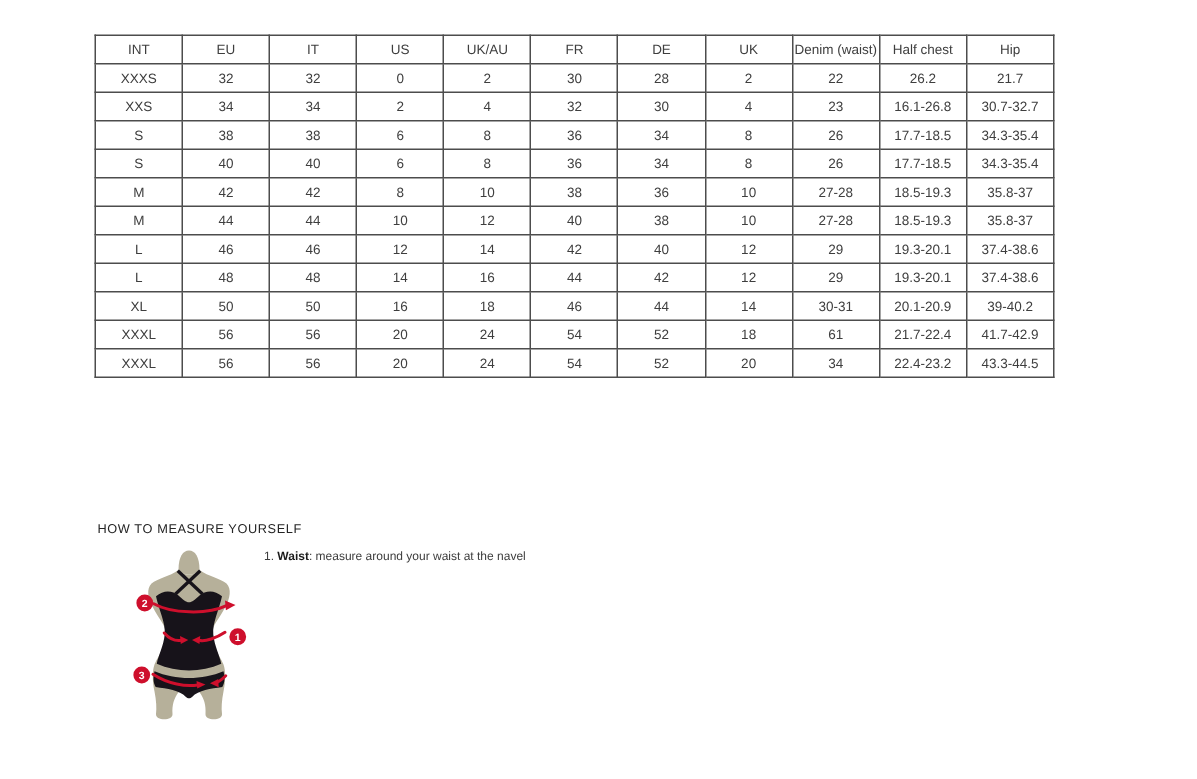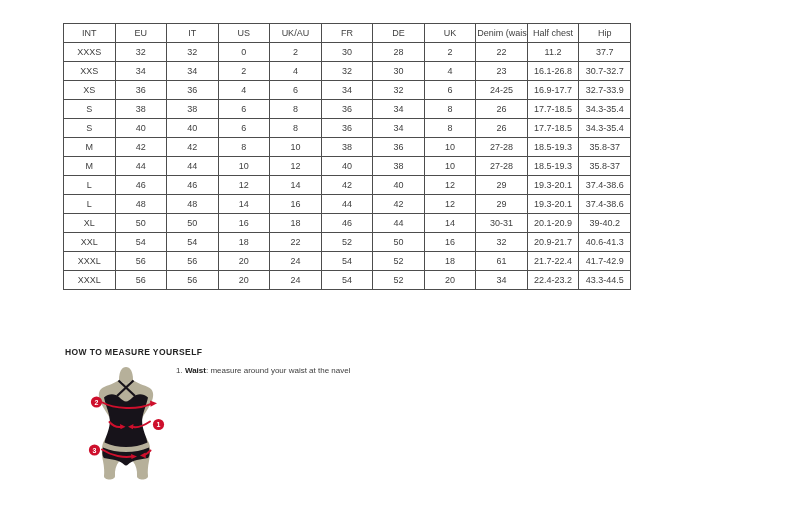--- a/index.html
+++ b/index.html
@@ -3,33 +3,33 @@
 <meta charset="utf-8">
 <style>
   * { margin:0; padding:0; box-sizing:border-box; }
   html,body { background:#ffffff; }
   body {
     width:798px; height:519px; position:relative; overflow:hidden;
     font-family:"Liberation Sans", sans-serif;
   }
   
   .size-table {
-    position:absolute; left:63px; top:23px; width:568px;
+    position:absolute; left:63px; top:23px; width:640px;
     border-collapse:collapse; table-layout:fixed;
   }
   .size-table th, .size-table td {
     border:1px solid var(--border-col,#4d4d4d);
     height:19px; padding:0 1px;
     font-size:9px; font-weight:400; text-align:center; vertical-align:middle;
     color:var(--text-col,#3e3e3e); white-space:nowrap; overflow:hidden;
   }
   
   .measure-title {
     position:absolute; left:65px; top:347px;
-    font-size:8.5px; font-weight:bold; letter-spacing:0.4px;
+    font-size:8.5px; font-weight:normal; letter-spacing:0.4px;
     color:#242424;
   }
   .figure-wrap { position:absolute; left:76px; top:366px; width:120px; height:115px; }
   .figure-wrap svg { width:100%; height:100%; display:block; }
   .body-part { fill:var(--mannequin-col,#b6b09a); }
   .garment   { fill:var(--garment-col,#17131a); }
   .strap     { stroke:var(--garment-col,#17131a); stroke-width:2.2; fill:none; }
   .tape      { stroke:var(--red-col,#ce0f2c); stroke-width:2; fill:none; stroke-linecap:round; }
   .tape-arrow{ fill:var(--red-col,#ce0f2c); }
   .badge     { fill:var(--red-col,#ce0f2c); }
@@ -67,50 +67,37 @@
       <tr>
         <td>XXXS</td>
         <td>32</td>
         <td>32</td>
         <td>0</td>
         <td>2</td>
         <td>30</td>
         <td>28</td>
         <td>2</td>
         <td>22</td>
-        <td>11.2</td>
-        <td>37.7</td>
+        <td>26.2</td>
+        <td>21.7</td>
       </tr>
       <tr>
         <td>XXS</td>
         <td>34</td>
         <td>34</td>
         <td>2</td>
         <td>4</td>
         <td>32</td>
         <td>30</td>
         <td>4</td>
         <td>23</td>
         <td>16.1-26.8</td>
         <td>30.7-32.7</td>
       </tr>
       <tr>
-        <td>XS</td>
-        <td>36</td>
-        <td>36</td>
-        <td>4</td>
-        <td>6</td>
-        <td>34</td>
-        <td>32</td>
-        <td>6</td>
-        <td>24-25</td>
-        <td>16.9-17.7</td>
-        <td>32.7-33.9</td>
-      </tr>
-      <tr>
         <td>S</td>
         <td>38</td>
         <td>38</td>
         <td>6</td>
         <td>8</td>
         <td>36</td>
         <td>34</td>
         <td>8</td>
         <td>26</td>
         <td>17.7-18.5</td>
@@ -186,33 +173,20 @@
         <td>50</td>
         <td>50</td>
         <td>16</td>
         <td>18</td>
         <td>46</td>
         <td>44</td>
         <td>14</td>
         <td>30-31</td>
         <td>20.1-20.9</td>
         <td>39-40.2</td>
-      </tr>
-      <tr>
-        <td>XXL</td>
-        <td>54</td>
-        <td>54</td>
-        <td>18</td>
-        <td>22</td>
-        <td>52</td>
-        <td>50</td>
-        <td>16</td>
-        <td>32</td>
-        <td>20.9-21.7</td>
-        <td>40.6-41.3</td>
       </tr>
       <tr>
         <td>XXXL</td>
         <td>56</td>
         <td>56</td>
         <td>20</td>
         <td>24</td>
         <td>54</td>
         <td>52</td>
         <td>18</td>

